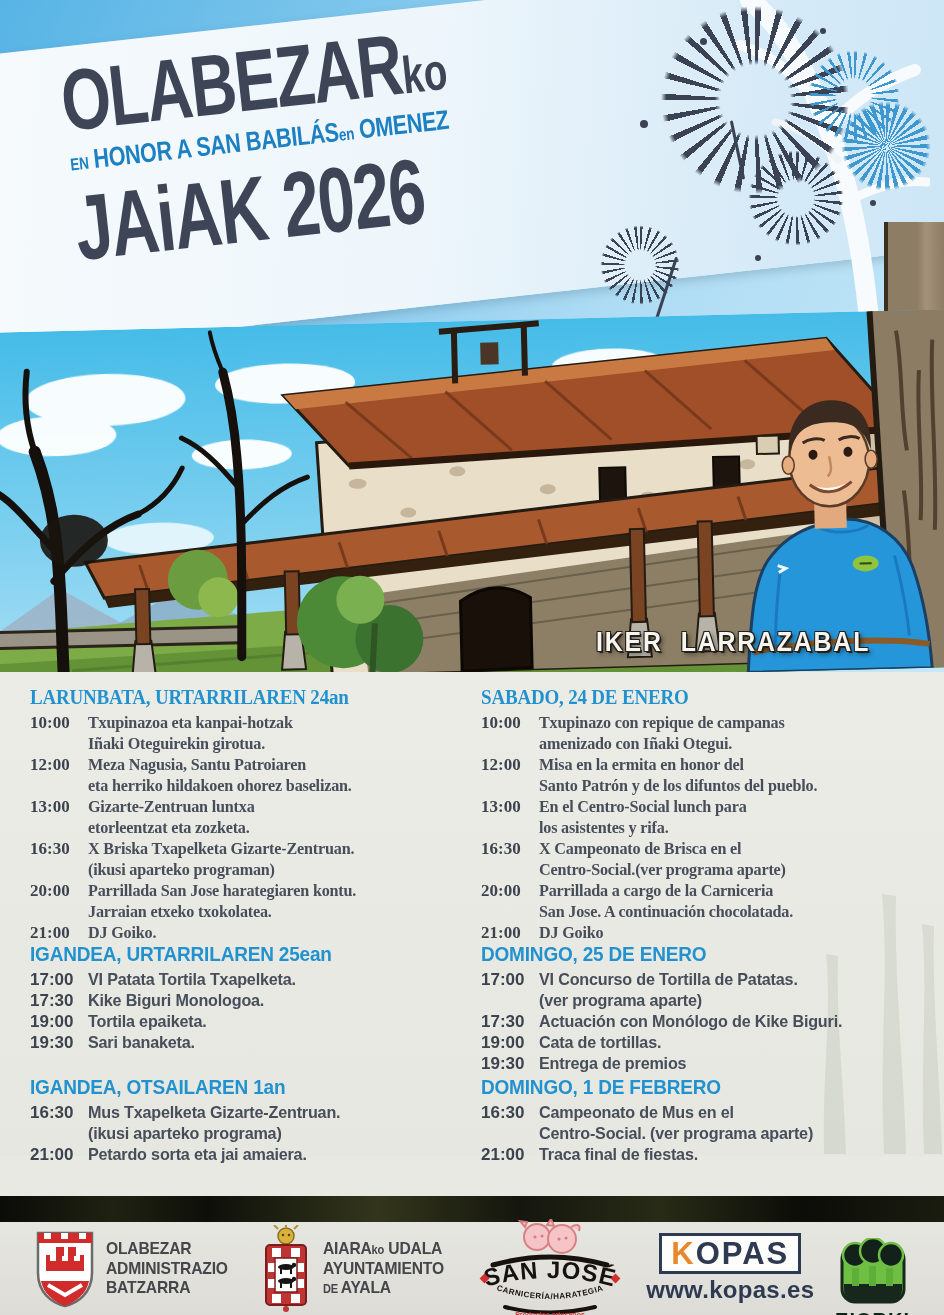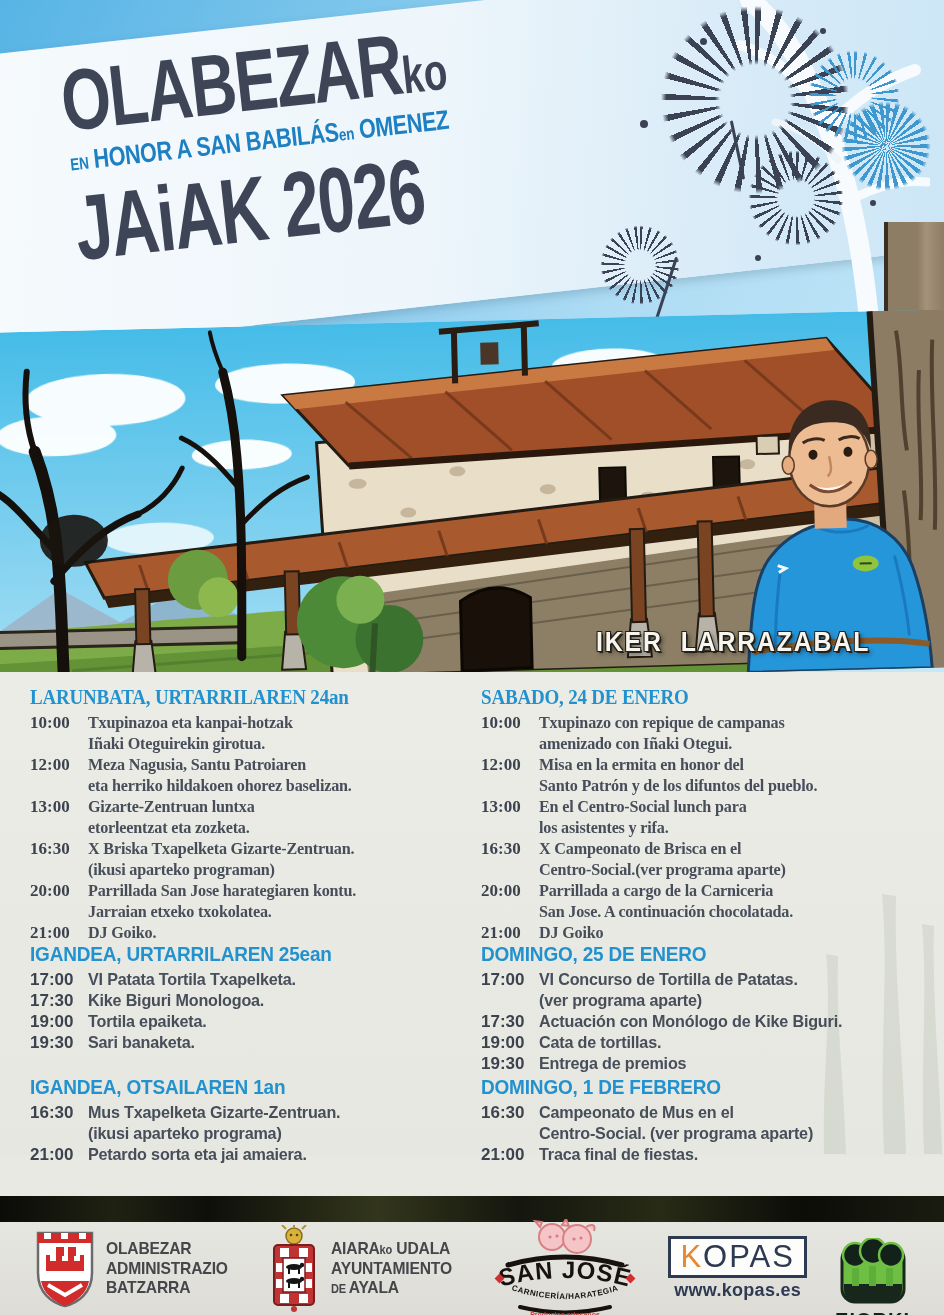--- a/index.html
+++ b/index.html
@@ -71,23 +71,23 @@
     background:linear-gradient(90deg,#0b0b08 0%,#1f2212 12%,#0e0f0a 22%,#33361c 40%,#15160e 55%,#282b16 70%,#0c0c08 85%,#1a1c10 100%);}
   .sponsors{position:absolute;left:0;top:1222px;width:944px;height:93px;box-sizing:border-box;
     background:linear-gradient(180deg,#e6e6e1,#dddcd6);
     display:flex;align-items:center;justify-content:space-between;padding:0 34px;}
   .sp{display:flex;align-items:center;gap:10px;}
   .sp-text{font-weight:bold;color:#45464a;font-size:17px;line-height:1.16;letter-spacing:-.2px;
     transform:scaleX(.92);transform-origin:left;white-space:nowrap;}
   .sp-text .sm{font-size:12px;}
   .kopas{display:flex;flex-direction:column;align-items:center;}
   .kopas-box{border:3px solid #2e3a52;background:#fdfdfb;padding:0 9px;line-height:1.15;
-    font-size:31px;font-weight:normal;letter-spacing:2px;color:#2e3a52;white-space:nowrap;}
+    font-size:31px;font-weight:bold;letter-spacing:2px;color:#2e3a52;white-space:nowrap;}
   .kopas-k{color:#e8872b;}
-  .kopas-url{margin-top:2px;font-size:18px;font-weight:bold;color:#2e3a52;letter-spacing:.3px;}
+  .kopas-url{margin-top:2px;font-size:24px;font-weight:bold;color:#2e3a52;letter-spacing:.3px;}
   .etorki{display:flex;flex-direction:column;align-items:center;transform:translateY(16px);}
   .etorki-name{margin-top:1px;font-size:20px;font-weight:bold;color:#0e2417;letter-spacing:1px;}
 </style>
 </head>
 <body>
 
 <div class="poster">
 
   <div class="hero">
 

